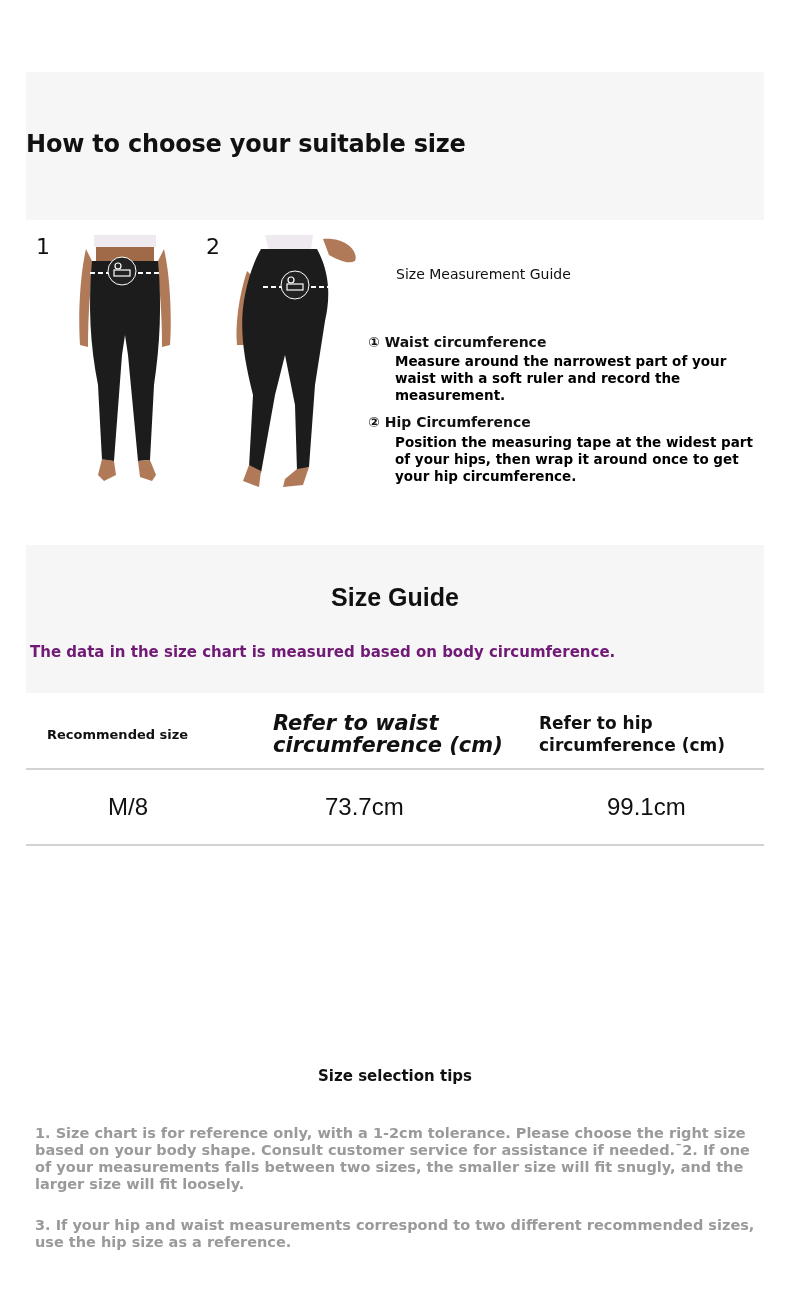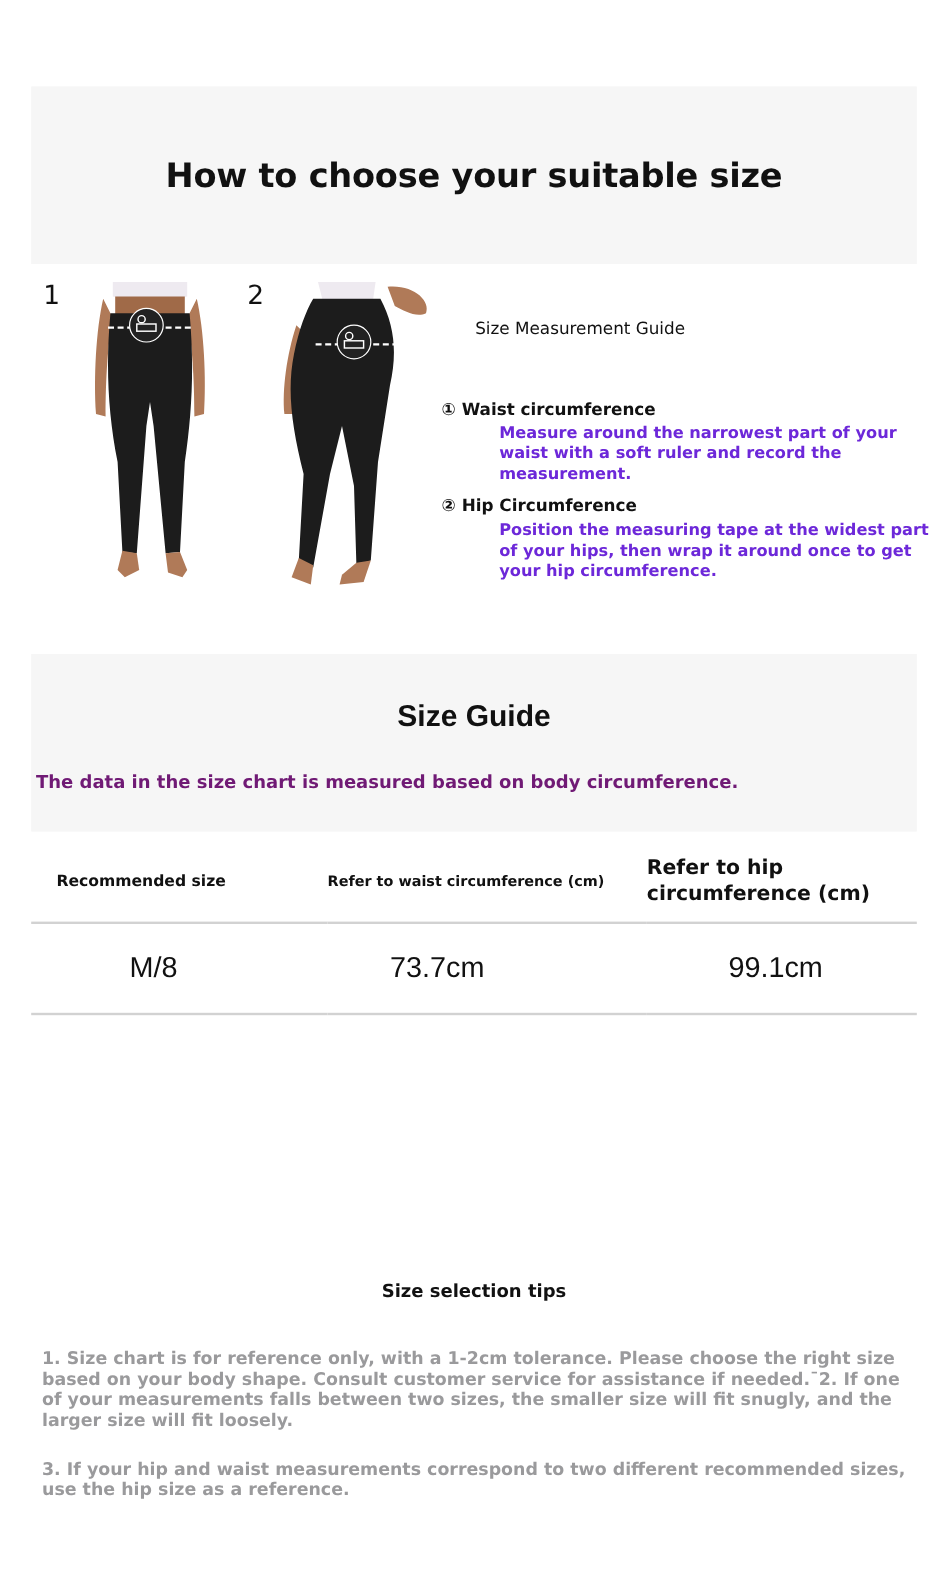--- a/index.html
+++ b/index.html
@@ -1,35 +1,35 @@
 <!DOCTYPE html>
 <html><head>
 <meta charset="utf-8">
 <style>
   html, body { margin:0; padding:0; background:#ffffff; }
   body { width:790px; height:1308px; position:relative; overflow:hidden; font-family:"Liberation Sans", "DejaVu Sans", sans-serif; color:#111; }
   .panel { position:absolute; left:26px; width:738px; background:#f6f6f6; }
   #hero { top:72px; height:148px; }
-  #hero h1 { position:absolute; left:0; right:0; top:58px; margin:0; text-align:center; font-size:28px; font-weight:bold; color:#111; font-family:"DejaVu Sans", sans-serif; letter-spacing:-0.2px; }
+  #hero h1 { position:absolute; left:0; right:0; top:58px; margin:0; font-size:24px; font-weight:bold; color:#111; font-family:"DejaVu Sans", sans-serif; letter-spacing:-0.2px; }
 
   .fig-num { position:absolute; font-size:22px; color:#111; font-family:"DejaVu Sans", sans-serif; }
   .figure { position:absolute; }
 
   #guide-title { position:absolute; left:396px; top:266px; font-size:14px; font-weight:normal; font-family:"DejaVu Sans", sans-serif; }
   .guide-item-label { position:absolute; left:368px; font-size:14px; font-weight:bold; font-family:"DejaVu Sans", sans-serif; }
-  .guide-item-text { position:absolute; left:416px; width:370px; font-size:13.5px; font-weight:bold; color:#6d28d9; line-height:17px; font-family:"DejaVu Sans", sans-serif; }
+  .guide-item-text { position:absolute; left:395px; width:370px; font-size:13.5px; font-weight:bold; color:#000000; line-height:17px; font-family:"DejaVu Sans", sans-serif; }
 
   #sizeguide { top:545px; height:148px; }
   #sizeguide h2 { position:absolute; left:0; right:0; top:38px; margin:0; text-align:center; font-size:25px; font-weight:bold; color:#111; font-family:Liberation Sans, sans-serif; }
   #sizeguide p { position:absolute; left:0; right:0; top:94px; margin:4px; font-size:15px; font-weight:bold; color:#701a75; font-family:"DejaVu Sans", sans-serif; }
 
   #size-table { position:absolute; left:26px; top:700px; width:738px; border-collapse:collapse; }
   #size-table th { height:68px; text-align:left; vertical-align:middle; font-weight:bold; font-family:"DejaVu Sans", sans-serif; color:#111; border-bottom:2px solid #d2d2d2; padding:0; }
   #size-table th.c1 { font-size:13px; padding-left:21px; width:226px; }
-  #size-table th.c2 { font-size:12px; width:266px; line-height:22px; }
+  #size-table th.c2 { font-size:21px; width:266px; line-height:22px;font-style:italic; }
   #size-table th.c3 { font-size:17px; line-height:22px; }
   #size-table td { height:74px; border-bottom:2px solid #d2d2d2; font-size:24px; color:#111; padding:0; text-align:center; font-family:"Liberation Sans", sans-serif; }
   #size-table td.c1 { text-align:left; padding-left:82px; }
   #size-table td.c2 { text-align:left; padding-left:52px; }
   #size-table td.c3 { text-align:left; padding-left:68px; }
 
   #tips-title { position:absolute; left:0; right:0; top:1067px; text-align:center; font-size:15px; font-weight:bold; font-family:"DejaVu Sans", sans-serif; }
   .tip { position:absolute; left:35px; width:720px; font-size:14.5px; font-weight:bold; color:#9a9a9c; line-height:17px; font-family:"DejaVu Sans", sans-serif; }
 </style>
 </head>

